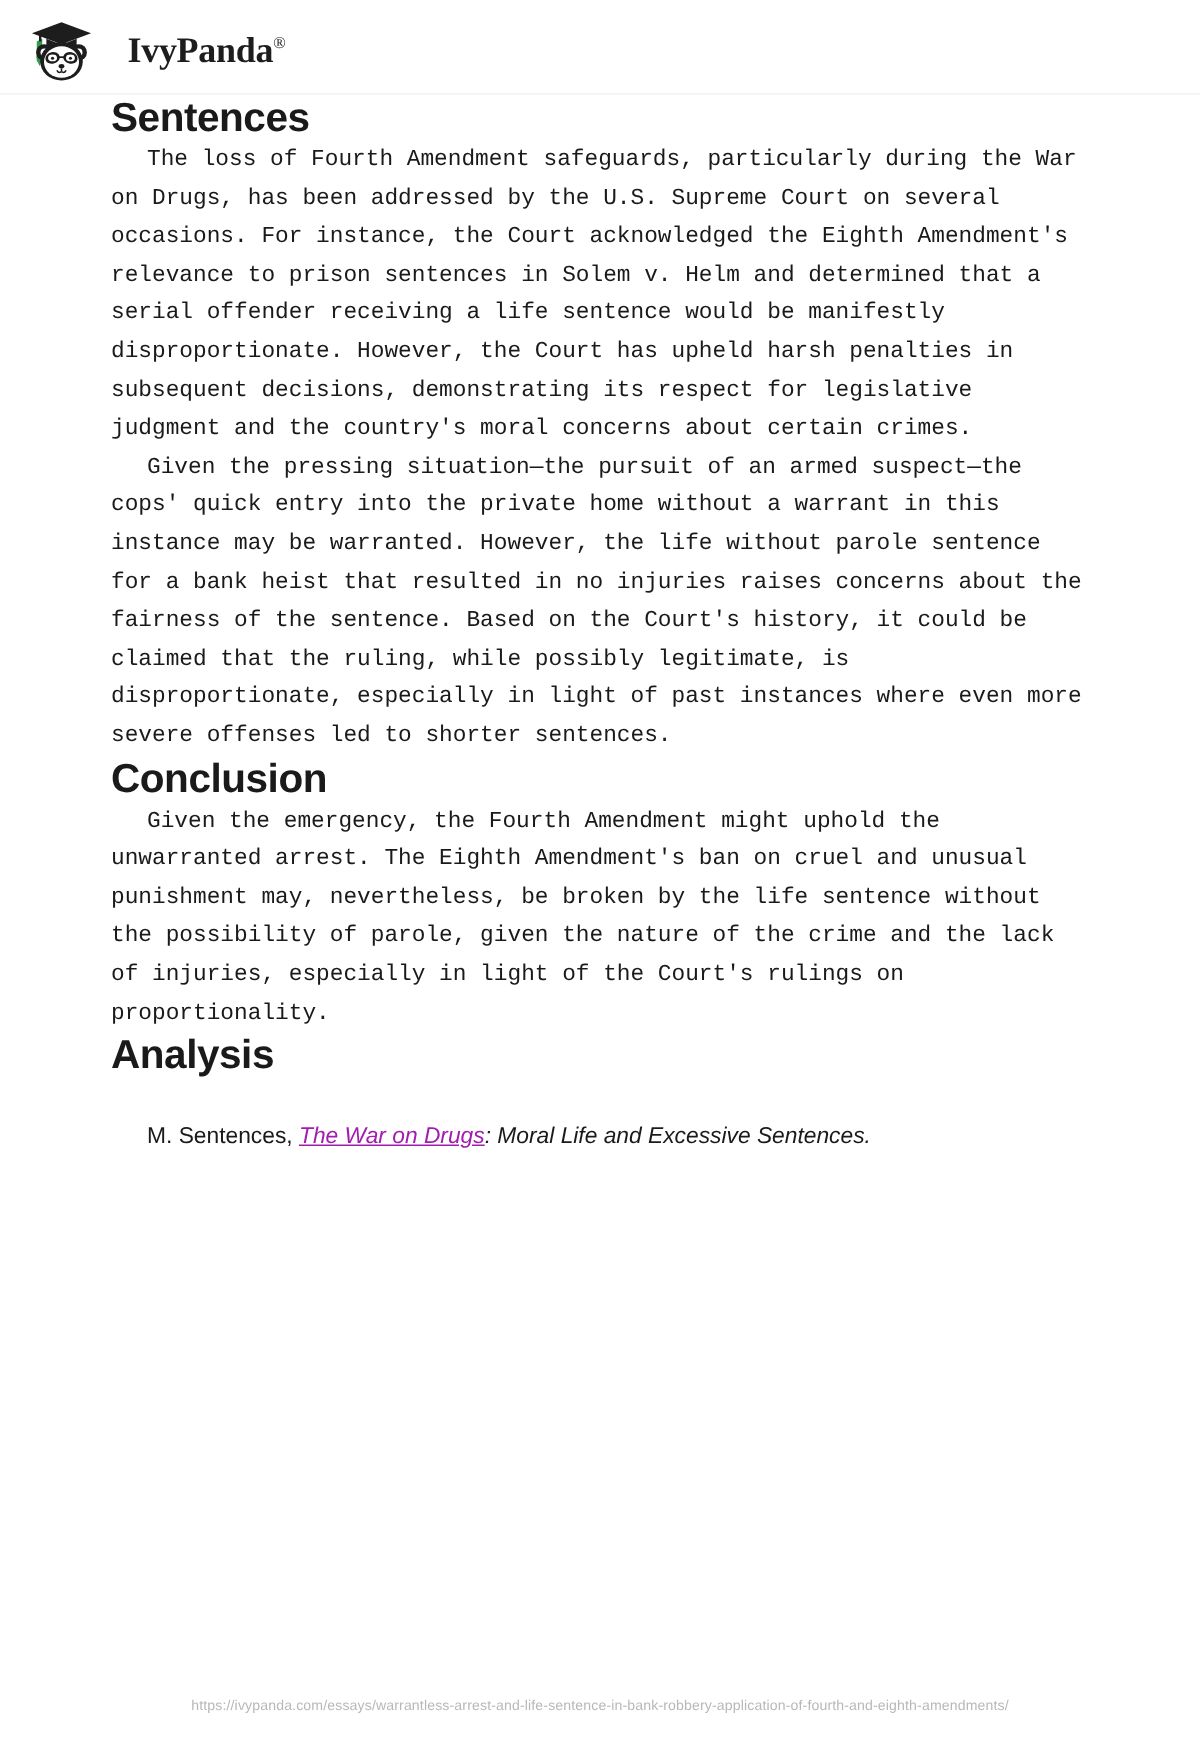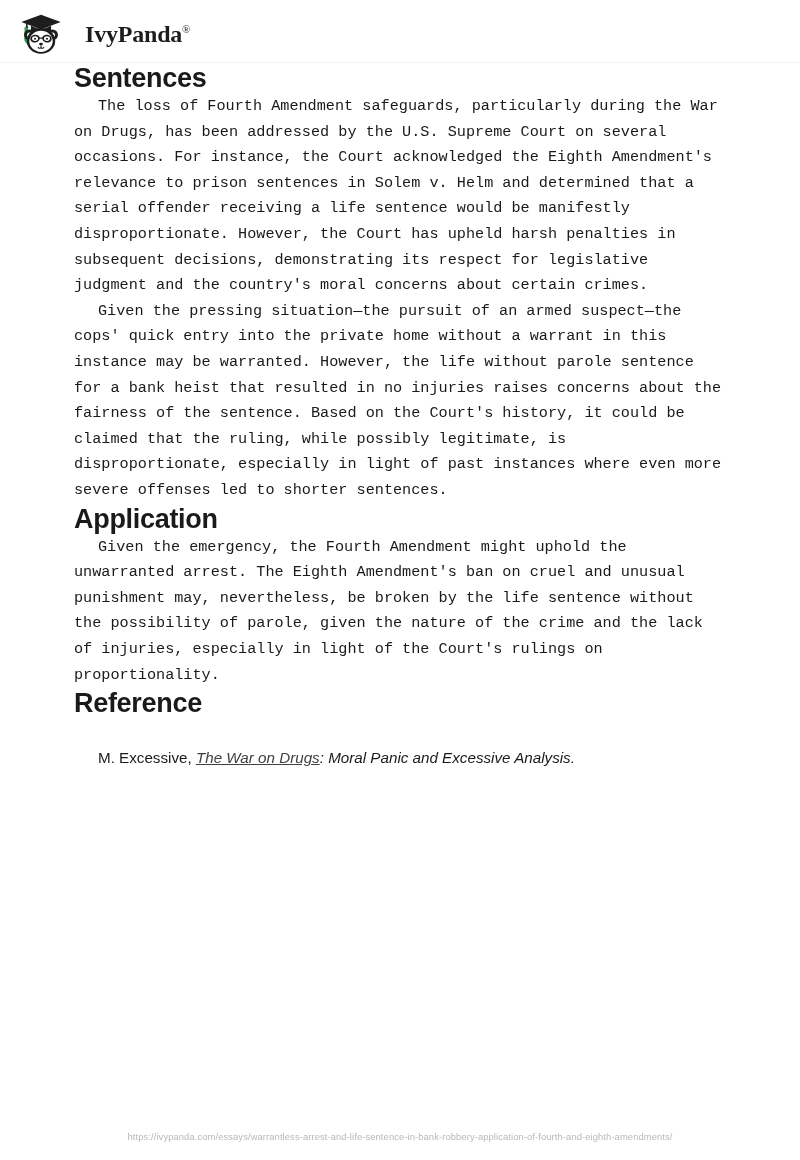--- a/index.html
+++ b/index.html
@@ -121,21 +121,21 @@
     font-size: 15.2px;
     line-height: 25.6px;
     margin: 0;
     margin-top: 26px;
     text-indent: 24px;
     color: #1a1a1a;
     font-family: "Liberation Sans", sans-serif;
   }
 
   .ref-title-link {
-    color: #404040;
+    color: #a21caf;
     text-decoration: underline;
     font-style: italic;
     cursor: pointer;
   }
 
   .ref-italic {
     font-style: italic;
   }
 
   
@@ -211,27 +211,27 @@
   </div>
 
   <div class="content">
 
     <h2 class="section-heading heading-analysis">Sentences</h2>
 
     <p class="body-text para-gap-first">The loss of Fourth Amendment safeguards, particularly during the War on Drugs, has been addressed by the U.S. Supreme Court on several occasions. For instance, the Court acknowledged the Eighth Amendment's relevance to prison sentences in Solem v. Helm and determined that a serial offender receiving a life sentence would be manifestly disproportionate. However, the Court has upheld harsh penalties in subsequent decisions, demonstrating its respect for legislative judgment and the country's moral concerns about certain crimes.</p>
 
     <p class="body-text para-gap">Given the pressing situation—the pursuit of an armed suspect—the cops' quick entry into the private home without a warrant in this instance may be warranted. However, the life without parole sentence for a bank heist that resulted in no injuries raises concerns about the fairness of the sentence. Based on the Court's history, it could be claimed that the ruling, while possibly legitimate, is disproportionate, especially in light of past instances where even more severe offenses led to shorter sentences.</p>
 
-    <h2 class="section-heading heading-conclusion">Application</h2>
+    <h2 class="section-heading heading-conclusion">Conclusion</h2>
 
     <p class="body-text para-gap-concl">Given the emergency, the Fourth Amendment might uphold the unwarranted arrest. The Eighth Amendment's ban on cruel and unusual punishment may, nevertheless, be broken by the life sentence without the possibility of parole, given the nature of the crime and the lack of injuries, especially in light of the Court's rulings on proportionality.</p>
 
-    <h2 class="section-heading heading-reference">Reference</h2>
-
-    <p class="reference-text"><span>M. Excessive, </span><a class="ref-title-link">The War on Drugs</a><span class="ref-italic">: Moral Panic and Excessive Analysis.</span></p>
+    <h2 class="section-heading heading-reference">Analysis</h2>
+
+    <p class="reference-text"><span>M. Sentences, </span><a class="ref-title-link">The War on Drugs</a><span class="ref-italic">: Moral Life and Excessive Sentences.</span></p>
 
   </div>
 
   <div class="page-footer">
     <span class="footer-url">https://ivypanda.com/essays/warrantless-arrest-and-life-sentence-in-bank-robbery-application-of-fourth-and-eighth-amendments/</span>
   </div>
 
 </div>
 
 </body></html>

